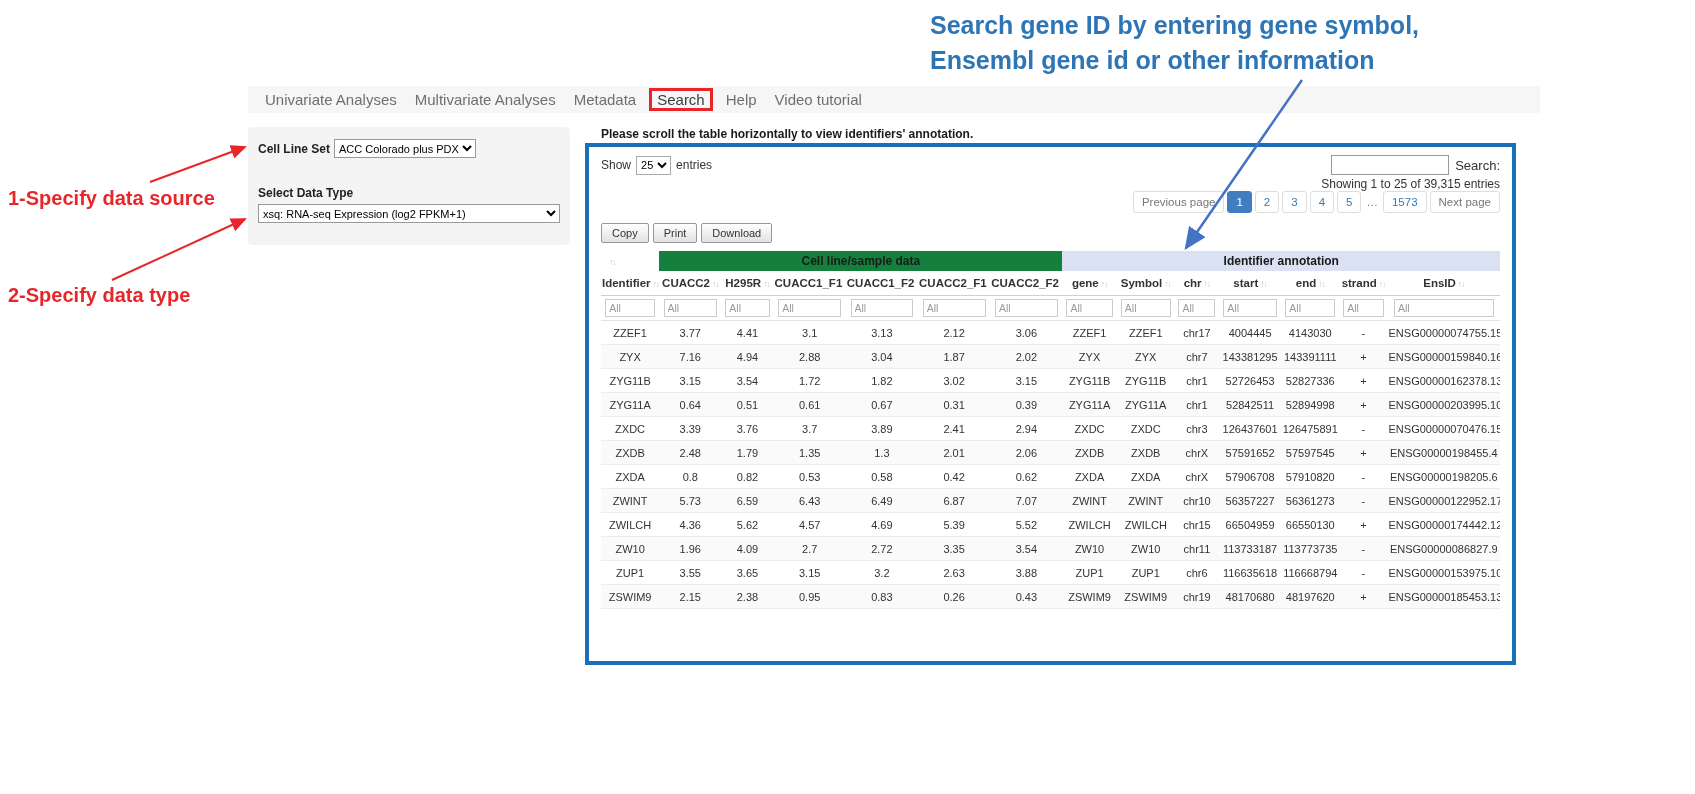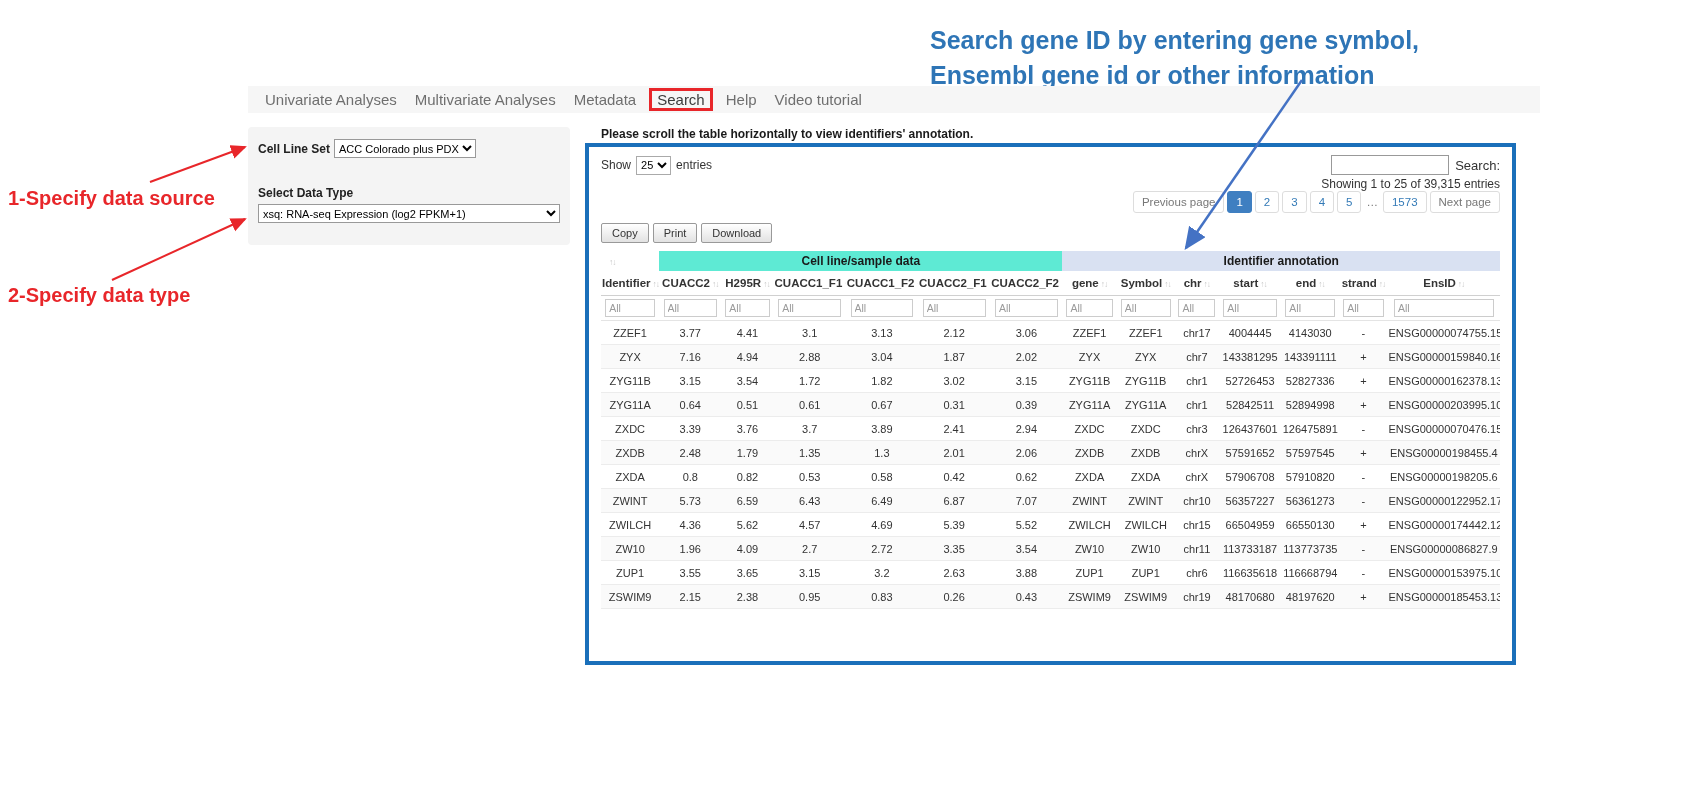--- a/index.html
+++ b/index.html
@@ -3,21 +3,21 @@
 <meta charset="utf-8">
 <style>
   * { box-sizing: border-box; }
   html,body { margin:0; padding:0; }
   body {
     width:1695px; height:794px; position:relative; background:#ffffff;
     font-family:"Liberation Sans", sans-serif; overflow:hidden; color:#333;
   }
 
   
-  .blue-note { position:absolute; left:930px; top:23px; font-size:25px; font-weight:bold;
+  .blue-note { position:absolute; left:930px; top:8px; font-size:25px; font-weight:bold;
     color:#2e75b6; line-height:1.38; }
   .red-note { position:absolute; font-size:20px; font-weight:bold; color:#e8262a; }
   .red-note.n1 { left:8px; top:187px; }
   .red-note.n2 { left:8px; top:284px; }
   #arrow-overlay { position:absolute; left:0; top:0; width:1695px; height:794px;
     pointer-events:none; z-index:40; }
 
   
   .navbar { position:absolute; left:248px; top:86px; width:1292px; height:27px;
     background:#f6f6f6; display:flex; align-items:center; }
@@ -57,21 +57,21 @@
   .pg.num.active { background:#3f7fc1; border-color:#3f7fc1; color:#fff; }
   .pg.dots { border:none; color:#777; padding:4px 2px; }
 
   .dt-buttons { margin-top:10px; display:flex; gap:4px; }
   .dt-buttons button { font-size:11px; color:#333; padding:3px 10px; border:1px solid #999;
     border-radius:2px; background:linear-gradient(#ffffff,#e2e2e2);
     font-family:"Liberation Sans", sans-serif; cursor:default; }
 
   table.dt { width:100%; margin-top:8px; border-collapse:collapse; table-layout:fixed;
     text-align:center; font-size:11.5px; }
-  table.dt .group-row .g1 { background:#5eead4; font-size:12px; font-weight:bold; color:#1a1a1a; padding:3px 8px;margin-left:44px; }
+  table.dt .group-row .g1 { background:#15803d; font-size:12px; font-weight:bold; color:#1a1a1a; padding:3px 8px;margin-left:44px; }
   table.dt .group-row .g2 { background:#d9e1f2; font-size:12px; font-weight:bold; color:#1a1a1a; padding:3px 0; }
   table.dt .group-row .g0 { text-align:left; padding-left:6px; }
   table.dt .head-row th { font-weight:bold; font-size:11.5px; padding:6px 1px;
     border-bottom:1px solid #d0d0d0; white-space:nowrap; overflow:hidden; }
   .sort { color:#c9c9c9; font-size:8.5px; margin-left:2px; letter-spacing:-1px; }
   table.dt .filter-row td { padding:3px 2px; border-bottom:1px solid #e4e4e4; }
   table.dt .filter-row input { width:92%; font-size:10.5px; padding:2px 3px; border:1px solid #ccc;
     color:#333; font-family:"Liberation Sans", sans-serif; }
   table.dt .filter-row input::placeholder { color:#9a9a9a; }
   table.dt tbody td { padding:5.5px 1px; border-bottom:1px solid #ececec; color:#333;

